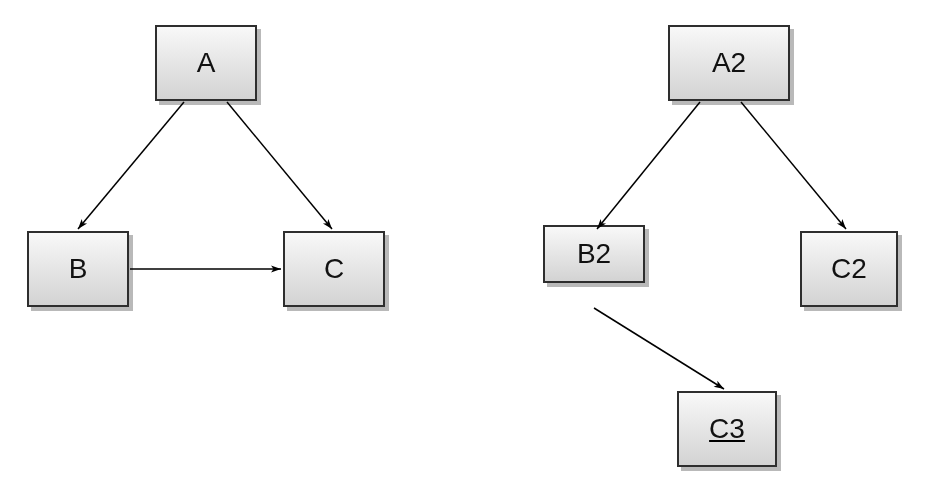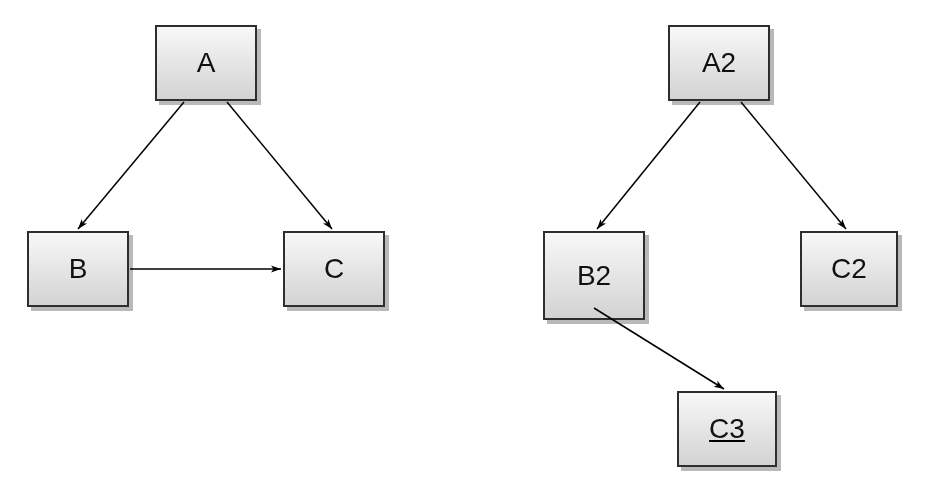--- a/index.html
+++ b/index.html
@@ -52,24 +52,24 @@
 <div id="canvas" style="width: 940px; height: 504px;">
     <div class="node" style="left: 155px; top: 25px; width: 102px; height: 76px;">
       <span>A</span>
     </div>
     <div class="node" style="left: 27px; top: 231px; width: 102px; height: 76px;">
       <span>B</span>
     </div>
     <div class="node" style="left: 283px; top: 231px; width: 102px; height: 76px;">
       <span>C</span>
     </div>
-    <div class="node" style="left: 668px; top: 25px; width: 102px; height: 76px;">
+    <div class="node" style="left: 668px; top: 25px; width: 122px; height: 76px;">
       <span>A2</span>
     </div>
-    <div class="node" style="left: 543px; top: 231px; width: 102px; height: 89px;">
+    <div class="node" style="left: 543px; top: 225px; width: 102px; height: 58px;">
       <span>B2</span>
     </div>
     <div class="node" style="left: 800px; top: 231px; width: 98px; height: 76px;">
       <span>C2</span>
     </div>
     <div class="node" style="left: 677px; top: 391px; width: 100px; height: 76px; text-decoration: underline;">
       <span>C3</span>
     </div>
     <svg class="edges" width="940" height="504">
       <defs>

